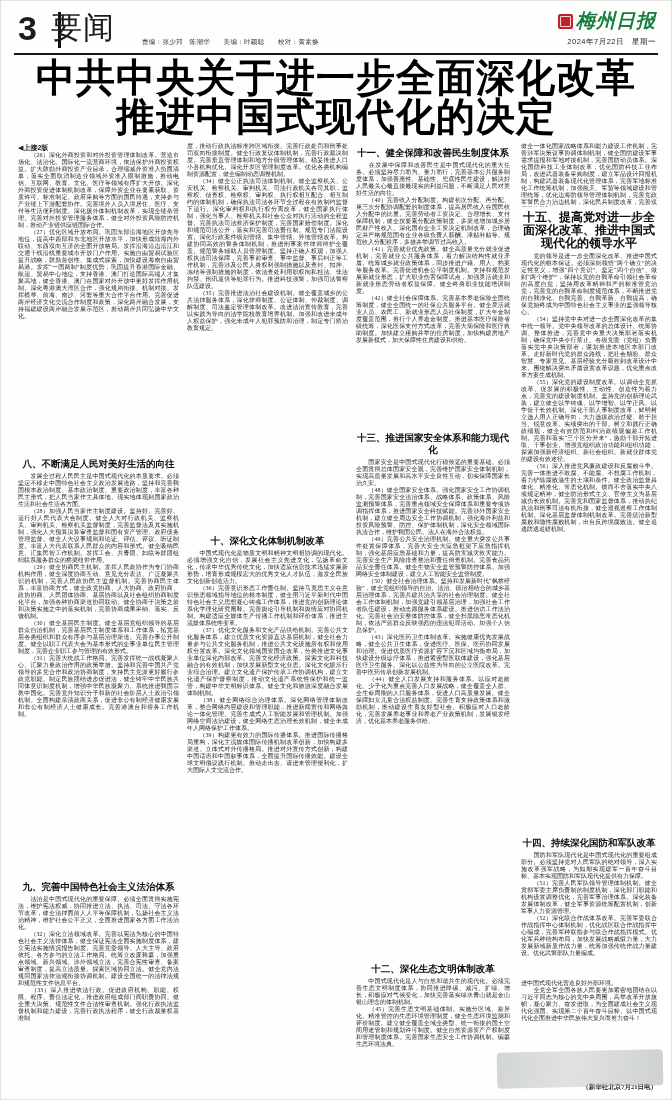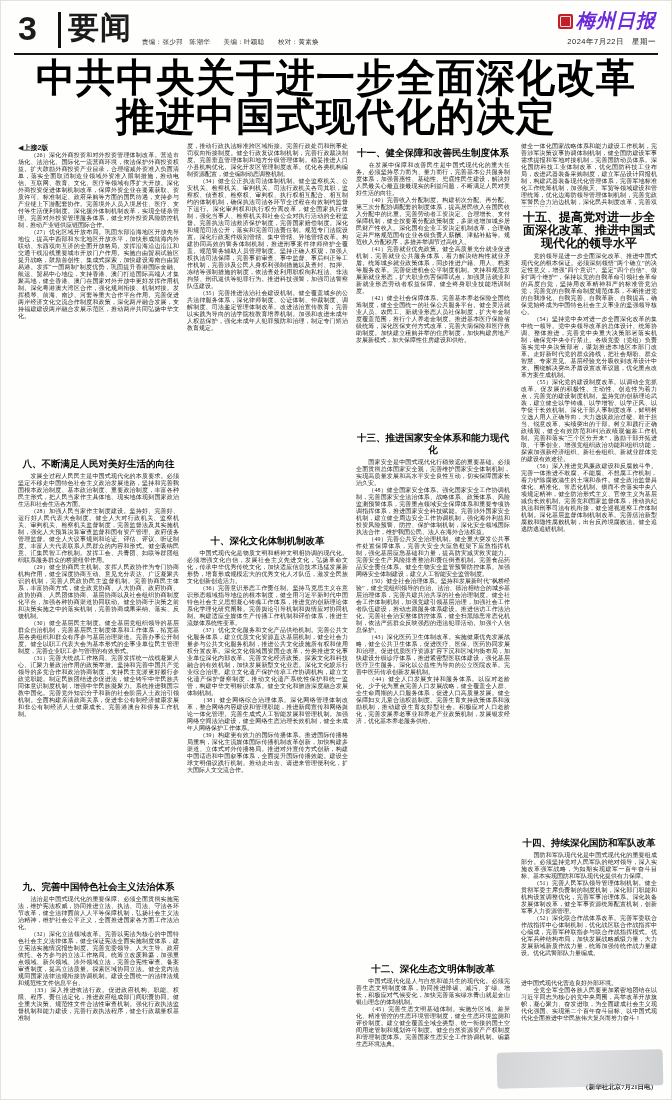--- a/index.html
+++ b/index.html
@@ -4,29 +4,29 @@
 <style>
   html,body{margin:0;padding:0;background:#e8e8e6;}
   .page{position:relative;width:672px;height:1100px;background:#fefefd;margin:0 auto;
         font-family:"Liberation Serif","DejaVu Serif",serif;color:#1c1c1c;overflow:hidden;
         box-shadow:inset 0 0 0 1px #e2e2de;}
   
   .hdr{position:absolute;left:14px;top:6px;right:14px;height:46px;}
   .pagenum{position:absolute;left:4px;top:2px;font-family:"Liberation Sans","DejaVu Sans",sans-serif;
            font-weight:bold;font-size:34px;line-height:40px;}
   .hdr-bar{position:absolute;left:44px;top:6px;width:3px;height:36px;background:#111;}
-  .section-title{position:absolute;left:54px;top:2px;font-family:"Liberation Sans","DejaVu Sans",sans-serif;
-           font-weight:bold;font-size:31px;line-height:40px;letter-spacing:1px;}
+  .section-title{position:absolute;left:37px;top:2px;font-family:"Liberation Sans","DejaVu Sans",sans-serif;
+           font-weight:normal;font-size:31px;line-height:40px;letter-spacing:1px;}
   .credits{position:absolute;left:128px;bottom:5px;font-size:6.5px;color:#333;
            font-family:"Liberation Sans","DejaVu Sans",sans-serif;letter-spacing:.3px;}
   .masthead{position:absolute;right:2px;top:2px;text-align:right;}
   .brand-row{display:flex;align-items:center;gap:3px;justify-content:flex-end;}
   .seal{width:15px;height:15px;background:#c32127;border-radius:2px;position:relative;}
   .seal:after{content:"";position:absolute;inset:2px;border:1px solid rgba(255,255,255,.85);border-radius:1px;}
-  .brand{color:#6d28d9;font-weight:bold;font-size:19px;letter-spacing:1px;
+  .brand{color:#15803d;font-weight:bold;font-size:19px;letter-spacing:1px;
          font-family:"Liberation Serif","DejaVu Serif",serif;font-style:italic;}
   .dateline{margin-top:3px;font-size:7.5px;color:#222;letter-spacing:.5px;
             font-family:"Liberation Sans","DejaVu Sans",sans-serif;}
   .hdr-rule{position:absolute;left:14px;right:14px;top:53px;height:2.4px;background:#151515;}
   
   .headline{position:absolute;left:30px;right:30px;top:58px;height:80px;text-align:center;
             font-weight:900;font-size:39px;line-height:39px;letter-spacing:1px;color:#000;}
   
   .col{position:absolute;top:143px;height:949px;overflow:hidden;display:flex;flex-direction:column;}
   .c1{left:18px;width:161px;}

